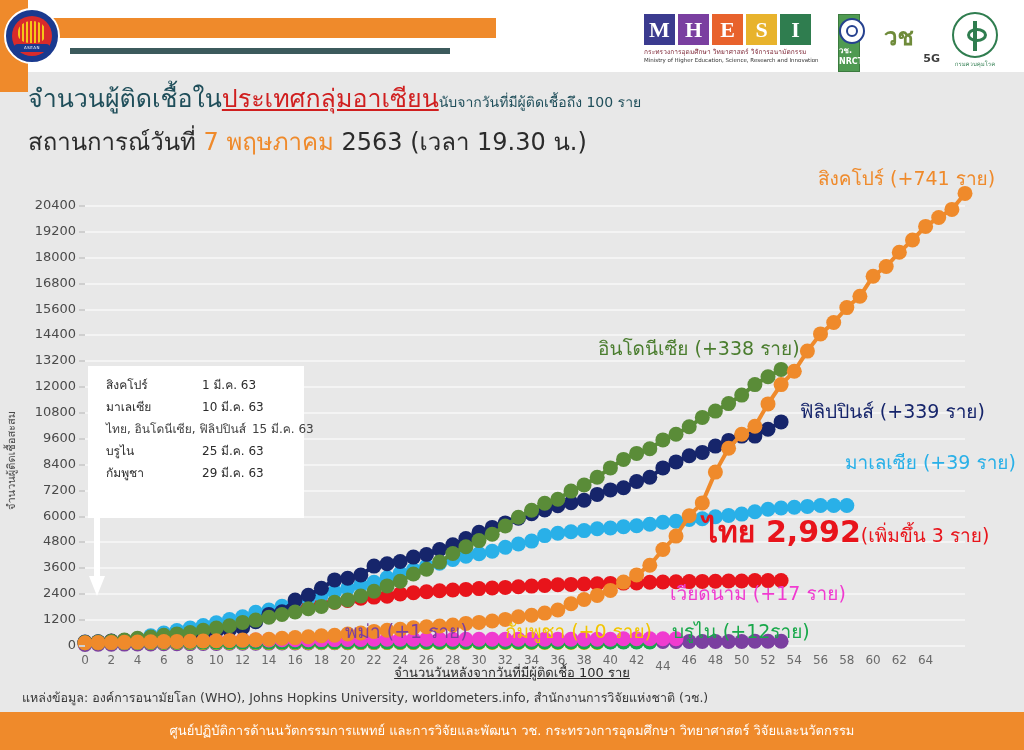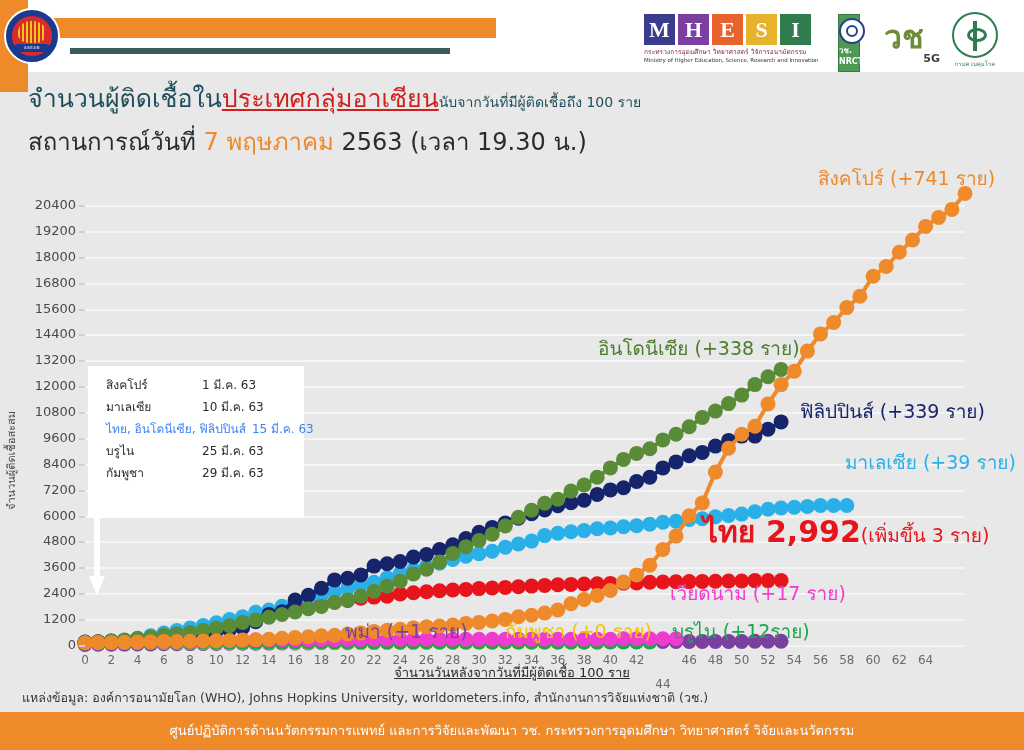--- a/index.html
+++ b/index.html
@@ -31,21 +31,21 @@
   #mhesi .t1{font-size:6.5px;color:#7a2030;margin-top:2px;letter-spacing:.1px;white-space:nowrap;}
   #mhesi .t2{font-size:5.5px;color:#333;white-space:nowrap;}
   #nrct{position:absolute;left:838px;top:14px;width:22px;height:58px;background:#4f9a52;
      border:1px solid #3b7a3e;box-sizing:border-box;text-align:left;}
   #nrct .gear{width:26px;height:26px;margin:3px auto 0;border-radius:50%;background:#fff;
      border:2px solid #25418f;box-sizing:border-box;}
   #nrct .gear i{display:block;width:12px;height:12px;margin:5px auto;border-radius:50%;
      border:2px solid #25418f;box-sizing:border-box;}
   #nrct .lbl{font-size:8px;font-weight:bold;color:#fff;line-height:9px;margin-top:2px;}
   #wo-logo{position:absolute;left:884px;top:20px;width:56px;height:46px;}
-  #wo-logo .glyph{font-size:32px;color:#6f8b3a;font-weight:bold;line-height:34px;
+  #wo-logo .glyph{font-size:24px;color:#6f8b3a;font-weight:bold;line-height:34px;
      font-family:"DejaVu Sans",sans-serif;}
   #wo-logo .g5{position:absolute;right:0;bottom:1px;font-size:11px;font-weight:bold;color:#3e3e3e;}
   #dcd-logo{position:absolute;left:944px;top:12px;width:62px;height:60px;text-align:center;}
   #dcd-logo .circ{width:46px;height:46px;margin:0 auto;border-radius:50%;background:#fff;
      border:2px solid #2f7d4f;box-sizing:border-box;position:relative;}
   #dcd-logo .circ:after{content:"";position:absolute;left:50%;top:7px;margin-left:-2px;
      width:4px;height:30px;background:#2f7d4f;}
   #dcd-logo .circ:before{content:"";position:absolute;left:13px;top:14px;width:20px;height:14px;
      border:3px solid #2f7d4f;border-radius:50%;box-sizing:border-box;}
   #dcd-logo .cap{font-size:6px;color:#2f7d4f;margin-top:1px;white-space:nowrap;}
@@ -71,21 +71,21 @@
      font-size:13px;color:#2b2b2b;text-decoration:underline;}
   svg#series-svg{position:absolute;left:0;top:0;overflow:visible;}
 
   
   #legend-box{position:absolute;left:88px;top:366px;width:216px;height:152px;background:#fff;
      padding:6px 8px;box-sizing:border-box;}
   #legend-box .hdr{font-size:11.5px;color:#222;margin-bottom:3px;}
   #legend-box .hdr u{color:#4a7fa8;}
   #legend-box .r{font-size:12px;color:#2b2b2b;margin:3px 0 3px 10px;white-space:nowrap;}
   #legend-box .r .nm{display:inline-block;width:96px;}
-  #legend-box .red{color:#3b82f6;}
+  #legend-box .red{color:#404040;}
   #legend-box .red .nm{width:auto;margin-right:6px;}
 
   
   .slabel{position:absolute;font-size:19px;white-space:nowrap;}
   #lbl-sg{left:818px;top:163px;color:#ef8a2b;}
   #lbl-id{left:598px;top:333px;color:#4a7d2e;}
   #lbl-ph{left:800px;top:396px;color:#16256b;}
   #lbl-my{left:845px;top:447px;color:#29b0e8;}
   #lbl-th{left:703px;top:508px;color:#e8141b;font-size:30px;font-weight:bold;}
   #lbl-th .sm{font-size:19px;font-weight:normal;}
@@ -740,21 +740,21 @@
       <div class="xtick" style="left: 400.224px; top: 488px;">24</div>
       <div class="xtick" style="left: 426.493px; top: 488px;">26</div>
       <div class="xtick" style="left: 452.761px; top: 488px;">28</div>
       <div class="xtick" style="left: 479.03px; top: 488px;">30</div>
       <div class="xtick" style="left: 505.299px; top: 488px;">32</div>
       <div class="xtick" style="left: 531.567px; top: 488px;">34</div>
       <div class="xtick" style="left: 557.836px; top: 488px;">36</div>
       <div class="xtick" style="left: 584.104px; top: 488px;">38</div>
       <div class="xtick" style="left: 610.373px; top: 488px;">40</div>
       <div class="xtick" style="left: 636.642px; top: 488px;">42</div>
-      <div class="xtick" style="left: 662.91px; top: 512px;">44</div>
+      <div class="xtick" style="left: 662.91px; top: 494px;">44</div>
       <div class="xtick" style="left: 689.179px; top: 488px;">46</div>
       <div class="xtick" style="left: 715.448px; top: 488px;">48</div>
       <div class="xtick" style="left: 741.716px; top: 488px;">50</div>
       <div class="xtick" style="left: 767.985px; top: 488px;">52</div>
       <div class="xtick" style="left: 794.254px; top: 488px;">54</div>
       <div class="xtick" style="left: 820.522px; top: 488px;">56</div>
       <div class="xtick" style="left: 846.791px; top: 488px;">58</div>
       <div class="xtick" style="left: 873.06px; top: 488px;">60</div>
       <div class="xtick" style="left: 899.328px; top: 488px;">62</div>
       <div class="xtick" style="left: 925.597px; top: 488px;">64</div>

